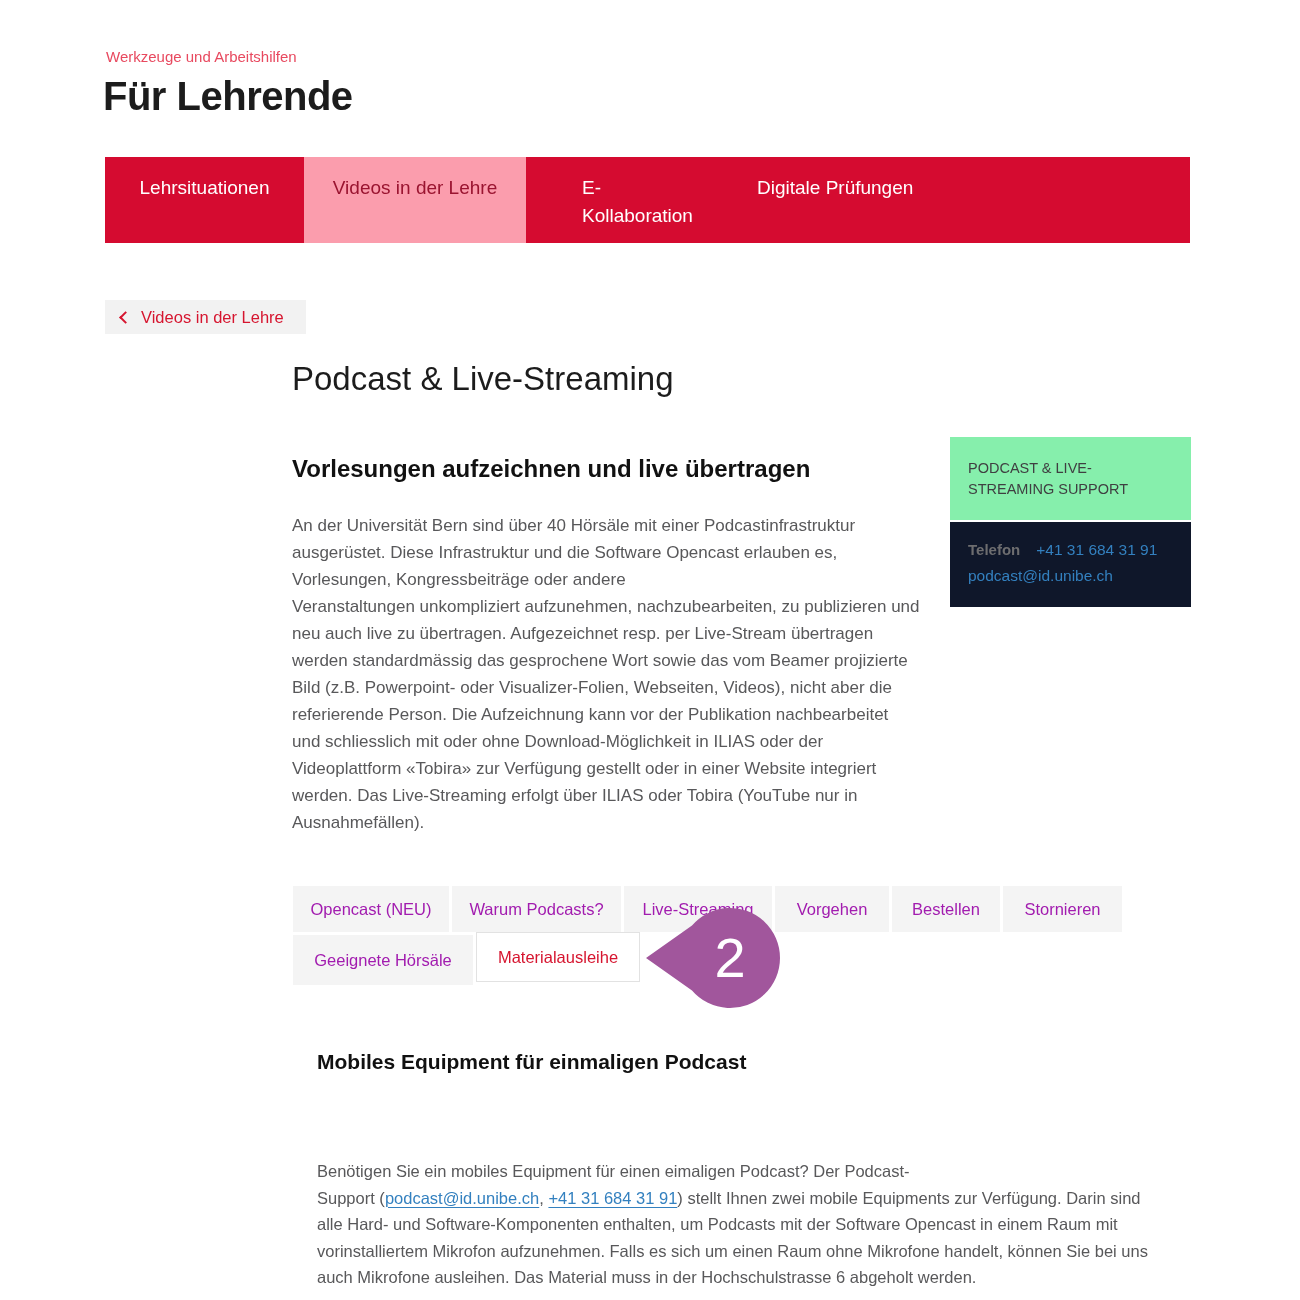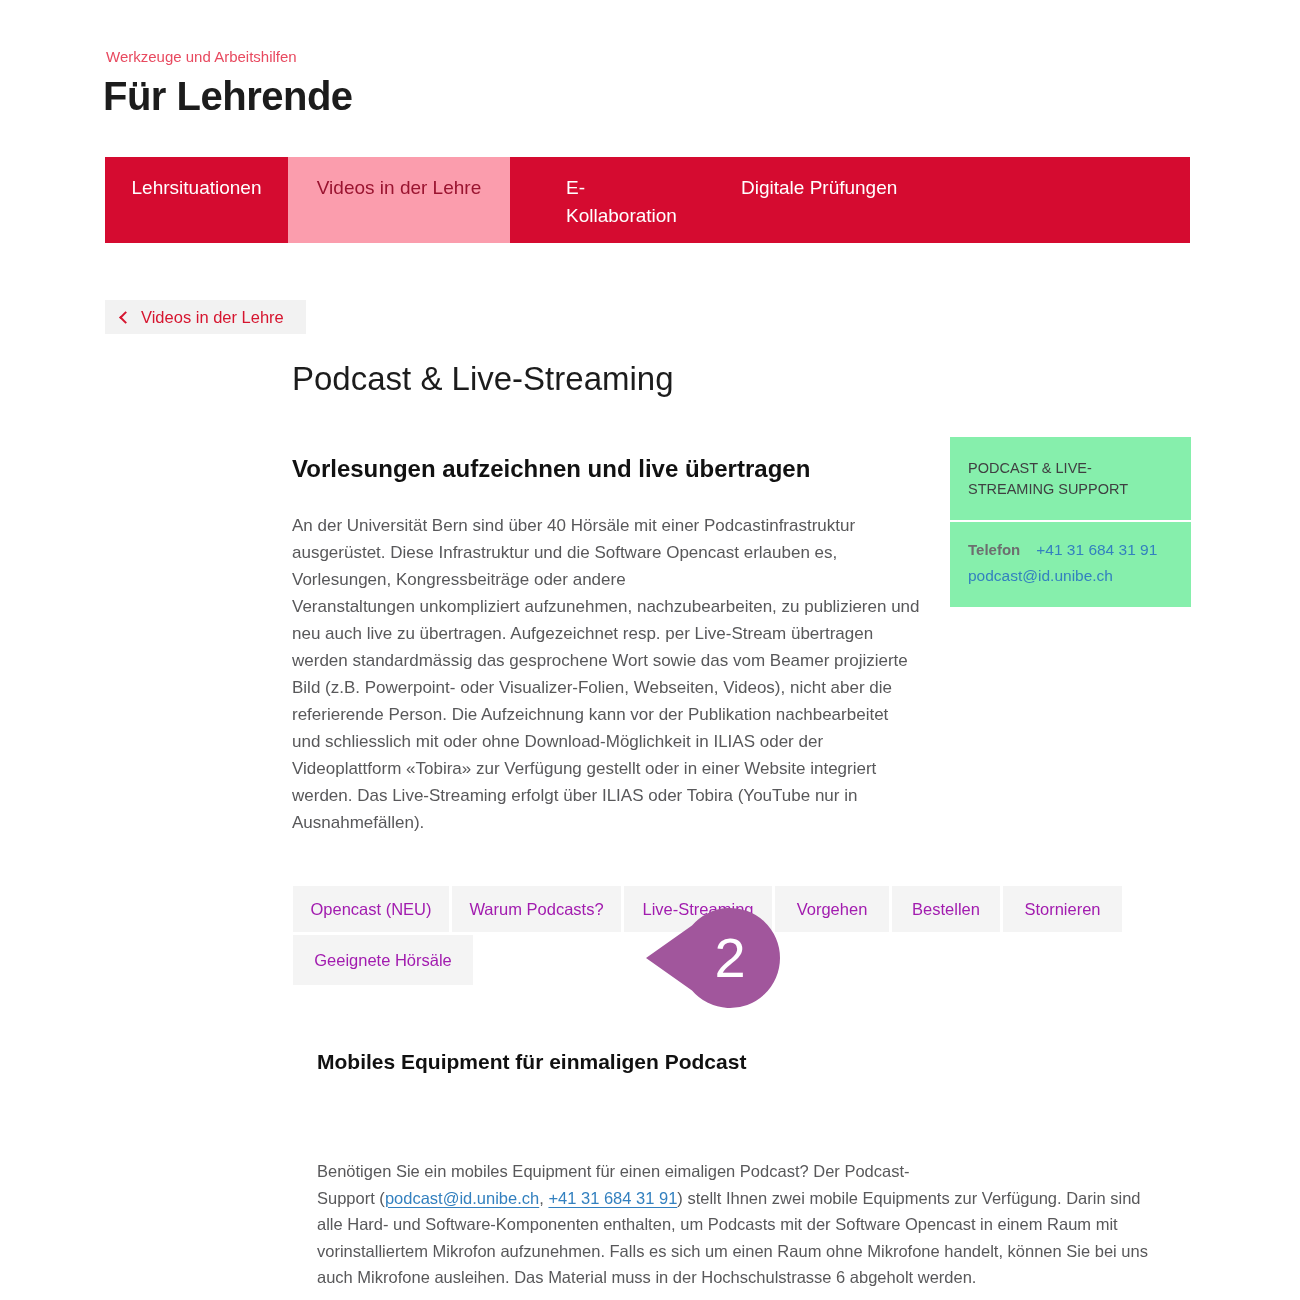--- a/index.html
+++ b/index.html
@@ -20,21 +20,21 @@
   }
   
   .primary-nav {
     position:absolute; left:105px; top:157px; width:1085px; height:86px;
     background:var(--nav-red,#d50b30); display:flex;
   }
   .nav-item {
     display:block; color:#fff; font-size:19px; line-height:1.45;
     padding:17px 24px 0; cursor:pointer; text-decoration:none;
   }
-  .nav-item.w1 { width:183px; text-align:center; padding-left:0; padding-right:0; }
+  .nav-item.w1 { width:199px; text-align:center; padding-left:0; padding-right:0; }
   .nav-item.w2 { width:222px; text-align:center; padding-left:0; padding-right:0; }
   .nav-item.w3 { width:175px;margin-left:32px; }
   .nav-item.w4 { width:218px; }
   .nav-item.active { background:var(--nav-pink,#fb9dad); color:var(--nav-active-text,#9a1430); }
   
   .breadcrumb {
     position:absolute; left:105px; top:300px; height:34px;
     background:#f2f2f2; display:flex; align-items:center;
     padding:0 22px 0 16px; gap:11px;
     color:var(--link-red,#d6152f); font-size:16.5px; text-decoration:none; cursor:pointer;
@@ -58,21 +58,21 @@
     font-size:17px; line-height:27px; color:#58585a;
     white-space:pre-line;
   }
   
   .support { position:absolute; left:950px; top:437px; width:241px; }
   .support-head {
     background:#86efac; padding:21px 18px 20px;
     font-size:14.5px; line-height:1.45; color:#3f3f41;
     border-bottom:2px solid #fff;
   }
-  .support-body { background:#86efac; padding:19px 18px 22px; font-size:15.5px; }
+  .support-body { background:#0f172a; padding:19px 18px 22px; font-size:15.5px; }
   .tel-row { display:flex; gap:16px; align-items:baseline; }
   .tel-label { font-weight:700; color:#6d6d6f; font-size:15px; }
   .support a { color:var(--link-blue,#3380bf); text-decoration:none; cursor:pointer; }
   .support .email { display:inline-block; margin-top:8px; font-size:15.5px; }
   
   .tabs { position:absolute; left:293px; top:886px; width:830px; }
   .tabs-row { display:flex; gap:3px; }
   .tab {
     background:#f4f4f4; height:46px; display:flex; align-items:center;
     justify-content:center; font-size:16.5px; color:#a21caf; cursor:pointer;
@@ -143,20 +143,21 @@
   <div class="tabs-row r1">
     <div class="tab t1">Opencast (NEU)</div>
     <div class="tab t2">Warum Podcasts?</div>
     <div class="tab t3">Live-Streaming</div>
     <div class="tab t4">Vorgehen</div>
     <div class="tab t5">Bestellen</div>
     <div class="tab t6">Stornieren</div>
   </div>
   <div class="tabs-row r2">
     <div class="tab t7">Geeignete Hörsäle</div>
+    <div class="tab active-tab">Materialausleihe</div>
   </div>
 </div>
 
 <svg class="balloon" viewBox="0 0 135 102" xmlns="http://www.w3.org/2000/svg">
   <path d="M 1 51 L 47 18.5 A 50 50 0 1 1 47 83.5 Z" fill="#a1569c"></path>
   <text x="85" y="70">2</text>
 </svg>
 
 <h4 class="equip-title">Mobiles Equipment für einmaligen Podcast</h4>
 <p class="equip-body"><span>Benötigen Sie ein mobiles Equipment für einen eimaligen Podcast? Der Podcast-</span><br><span>Support (</span><a>podcast@id.unibe.ch</a><span>, </span><a>+41 31 684 31 91</a><span>) stellt Ihnen zwei mobile Equipments zur Verfügung. Darin sind alle Hard- und Software-Komponenten enthalten, um Podcasts mit der Software Opencast in einem Raum mit vorinstalliertem Mikrofon aufzunehmen. Falls es sich um einen Raum ohne Mikrofone handelt, können Sie bei uns auch Mikrofone ausleihen. Das Material muss in der Hochschulstrasse 6 abgeholt werden.</span></p>

